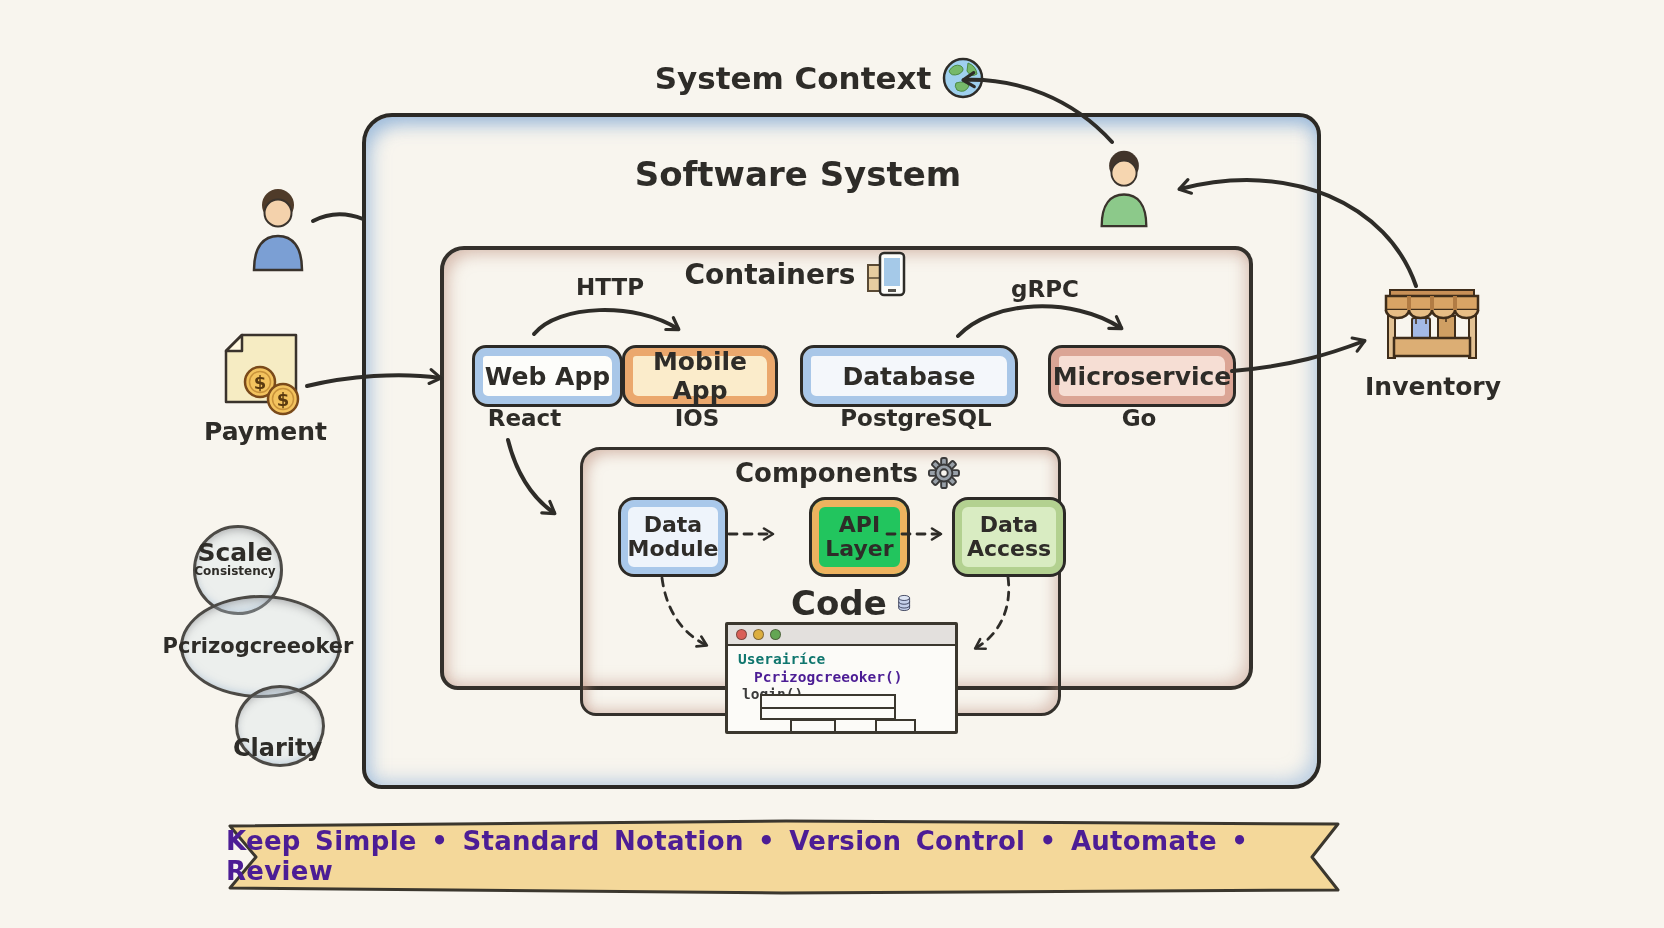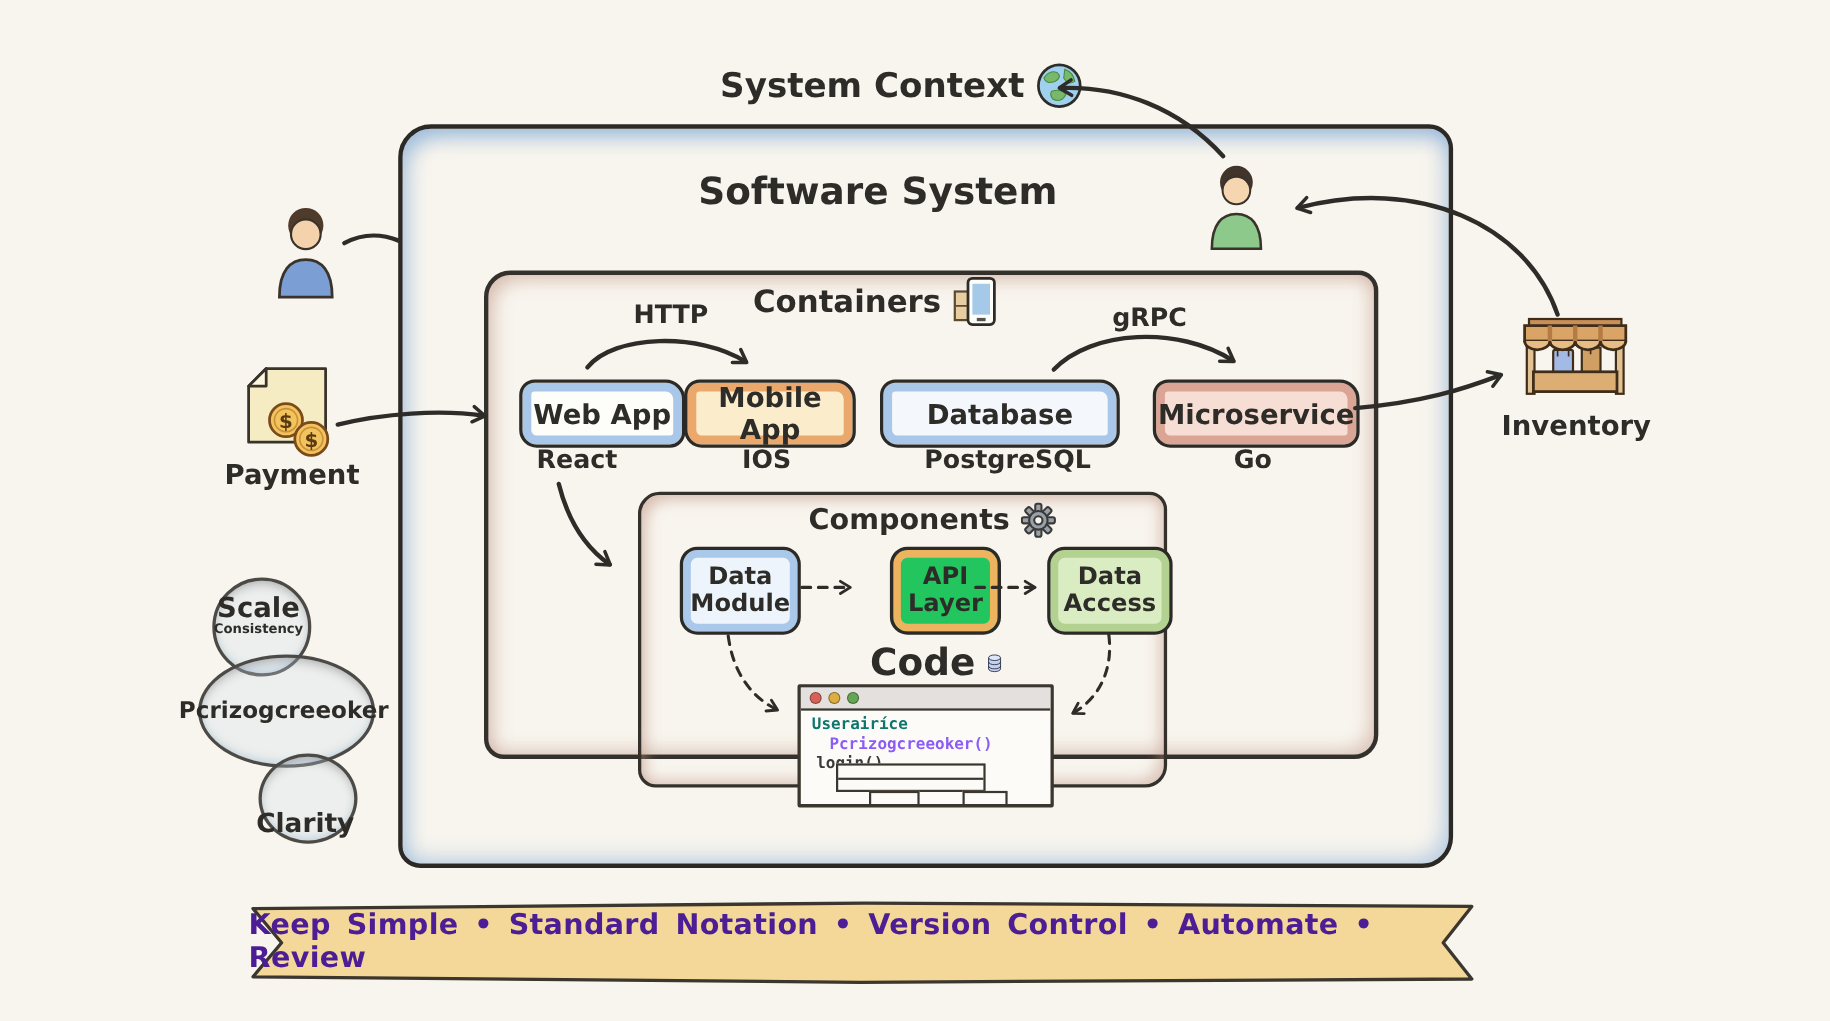--- a/index.html
+++ b/index.html
@@ -68,21 +68,21 @@
     left:725px;top:622px;width:227px;height:106px;
     border:3px solid #3b372e;background:#fcfbf8;overflow:hidden;border-radius:2px;
   }
   .code-titlebar{height:19px;background:#e3e0dd;border-bottom:2px solid #3b372e;display:flex;align-items:center;gap:6px;padding-left:8px;}
   .dot{width:11px;height:11px;border-radius:50%;border:1.5px solid rgba(60,50,40,.55);box-sizing:border-box;}
   .dot-red{background:#d95f57;}
   .dot-yellow{background:#dcae3e;}
   .dot-green{background:#63a653;}
   .code-body{padding:5px 8px 0 10px;font-family:"DejaVu Sans Mono",monospace;font-size:14.5px;font-weight:bold;line-height:1.22;}
   .cl1{color:#0f766e;}
-  .cl2{color:#8b5cf6;padding-left:16px;}
+  .cl2{color:#4c1d95;padding-left:16px;}
   .cl3{color:#3a3a3a;padding-left:4px;}
   .uml{position:absolute;border:2.5px solid #3b372e;background:#fcfbf8;box-sizing:border-box;}
   .uml-wide{left:32px;top:69px;width:136px;height:26px;}
   .uml-div{height:11px;border-bottom:2.5px solid #3b372e;}
   .uml-a{left:62px;top:94px;width:46px;height:20px;}
   .uml-b{left:147px;top:94px;width:41px;height:20px;}
   
   .banner-wrap{left:226px;top:818px;width:1116px;height:78px;}
   .banner-text{
     left:226px;top:818px;width:1116px;height:76px;

